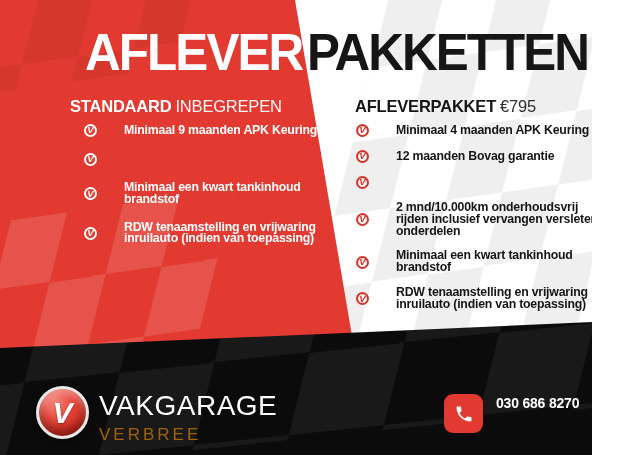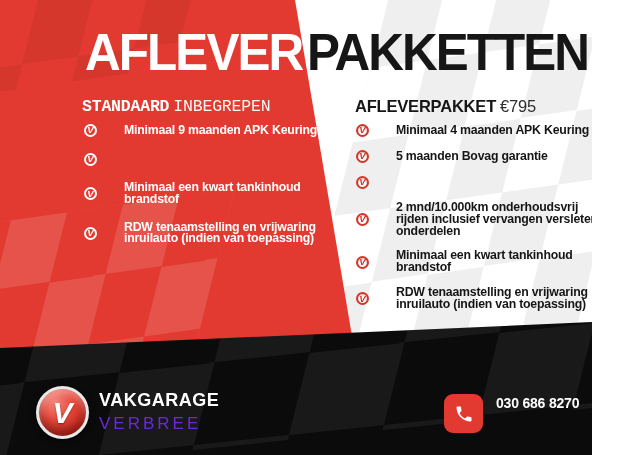--- a/index.html
+++ b/index.html
@@ -55,21 +55,21 @@
   
   .title{
     position:absolute;top:24px;font-weight:bold;font-size:52px;line-height:56px;
     letter-spacing:-2px;transform:scaleX(.95);transform-origin:left top;white-space:nowrap;
   }
   .title-left{left:85px;color:var(--white);}
   .title-right{left:307px;color:var(--ink);}
 
   
   .subhead{position:absolute;top:97px;font-size:16.5px;white-space:nowrap;letter-spacing:-.2px;}
-  .subhead-left{left:82px;color:var(--white);font-family:Liberation Mono, monospace;}
+  .subhead-left{left:70px;color:var(--white);}
   .subhead-right{left:355px;color:var(--ink);}
   .subhead b{font-weight:bold;}
   .subhead .light{font-weight:normal;opacity:.96;margin-left:4px;}
   .subhead .price{font-weight:normal;color:#2e2e2e;margin-left:4px;}
 
   
   .list{position:absolute;display:flex;flex-direction:column;}
   .list-left{left:84px;top:124px;color:var(--white);}
   .list-right{left:356px;top:124px;color:var(--ink);}
   .li{display:flex;align-items:center;gap:9px;margin-bottom:16px;}
@@ -89,22 +89,22 @@
   .logo-ball{
     position:absolute;left:36px;top:386px;width:53px;height:53px;border-radius:50%;
     background:radial-gradient(circle at 34% 28%,#f4857a 0%,#e6463a 40%,#c6271b 75%,#8f150c 100%);
     border:3px solid #e9e9e9;
     box-shadow:0 2px 6px rgba(0,0,0,.55), inset 0 -7px 9px rgba(0,0,0,.3), inset 0 5px 6px rgba(255,255,255,.35);
     display:flex;align-items:center;justify-content:center;
     color:#fff;font-size:30px;font-weight:bold;font-style:italic;
     text-shadow:0 1px 2px rgba(0,0,0,.4);
   }
   .brand{position:absolute;left:99px;top:390px;color:#fff;}
-  .brand-name{font-size:18px;font-weight:bold;letter-spacing:.5px;}
-  .brand-sub{font-size:17px;font-weight:normal;letter-spacing:3px;color:#6d28d9;margin-top:3px;}
+  .brand-name{font-size:28px;font-weight:normal;letter-spacing:.5px;}
+  .brand-sub{font-size:17px;font-weight:normal;letter-spacing:3px;color:#a16207;margin-top:3px;}
   .phone-badge{
     position:absolute;left:444px;top:394px;width:39px;height:39px;border-radius:9px;
     background:var(--accent-red);display:flex;align-items:center;justify-content:center;
   }
   .phone-badge svg{width:20px;height:20px;fill:#fff;}
   .contact{position:absolute;left:496px;top:395px;color:#fff;}
   .phone-number{font-size:14px;font-weight:bold;letter-spacing:-.2px;white-space:nowrap;}
   .website{font-size:9.3px;font-weight:normal;letter-spacing:1.1px;color:#d9d9d9;margin-top:4px;white-space:nowrap;}
 </style>
 </head>
@@ -152,21 +152,21 @@
 inruilauto (indien van toepassing)</span>
       </div>
     </div>
   <div class="list list-right">
       <div class="li">
         <span class="vmark">V</span>
         <span class="litext">Minimaal 4 maanden APK Keuring</span>
       </div>
       <div class="li">
         <span class="vmark">V</span>
-        <span class="litext">5 maanden Bovag garantie</span>
+        <span class="litext">12 maanden Bovag garantie</span>
       </div>
       <div class="li">
         <span class="vmark">V</span>
       </div>
       <div class="li">
         <span class="vmark">V</span>
         <span class="litext">2 mnd/10.000km onderhoudsvrij
 rijden inclusief vervangen versleten
 onderdelen</span>
       </div>

